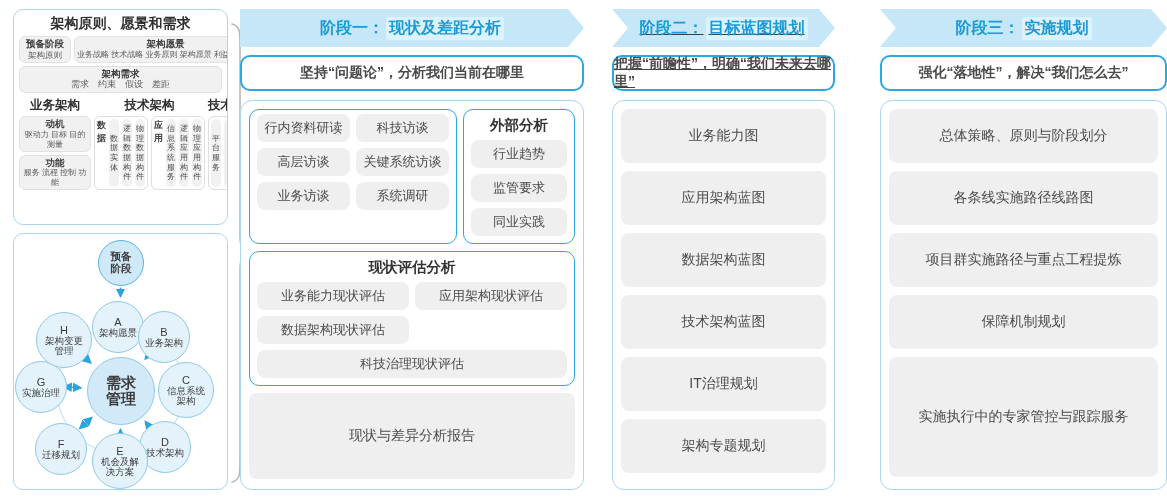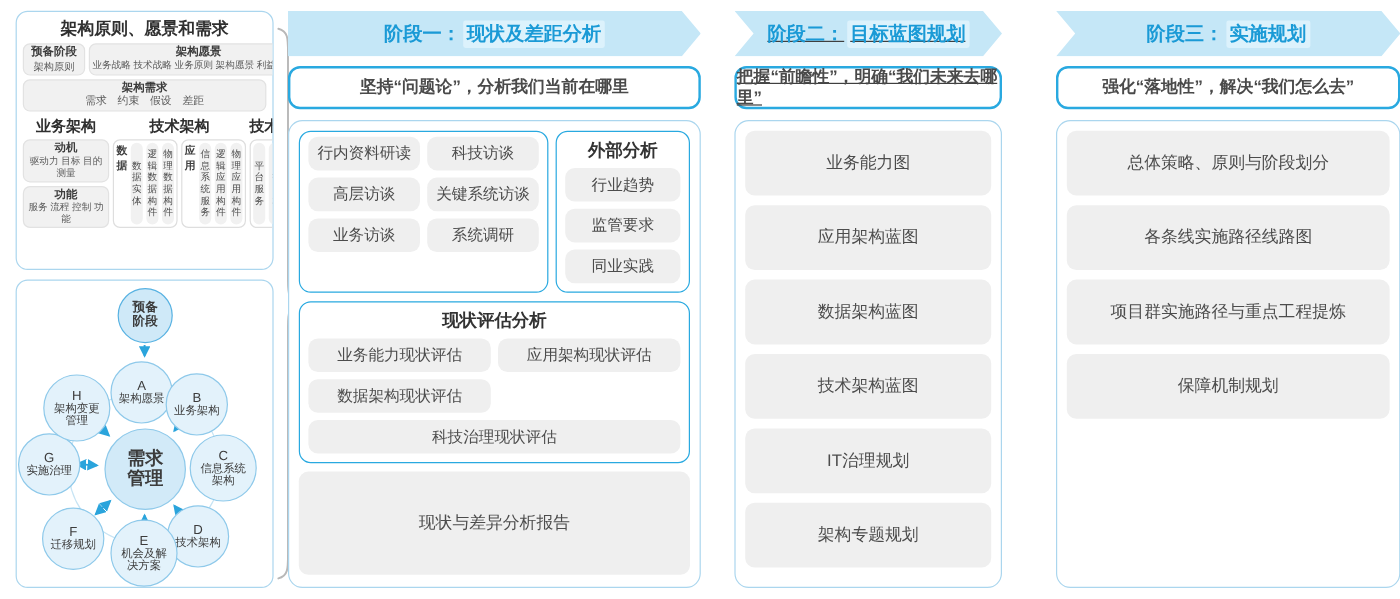--- a/index.html
+++ b/index.html
@@ -269,16 +269,17 @@
     <div class="chev chev-notch">
       <span>阶段三：</span>
         <span class="hl">实施规划</span>
     </div>
     <div class="subtitle">强化“落地性”，解决“我们怎么去”</div>
     <div class="pc-body vstack" style="display:flex;gap:8px;">
       <div class="pill-lg">总体策略、原则与阶段划分</div>
       <div class="pill-lg">各条线实施路径线路图</div>
       <div class="pill-lg">项目群实施路径与重点工程提炼</div>
       <div class="pill-lg">保障机制规划</div>
+      <div class="pill-lg tall">实施执行中的专家管控与跟踪服务</div>
     </div>
   </div>
 
 </div>
 
 </body></html>

